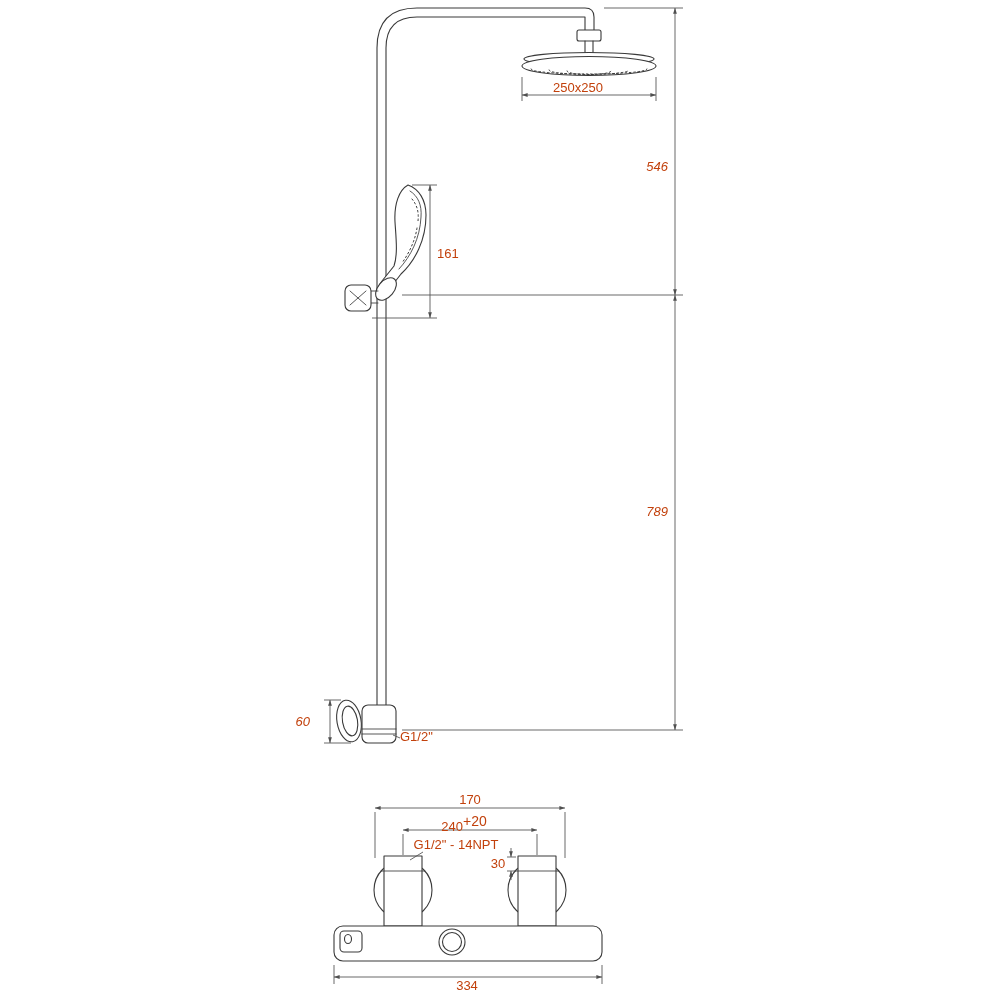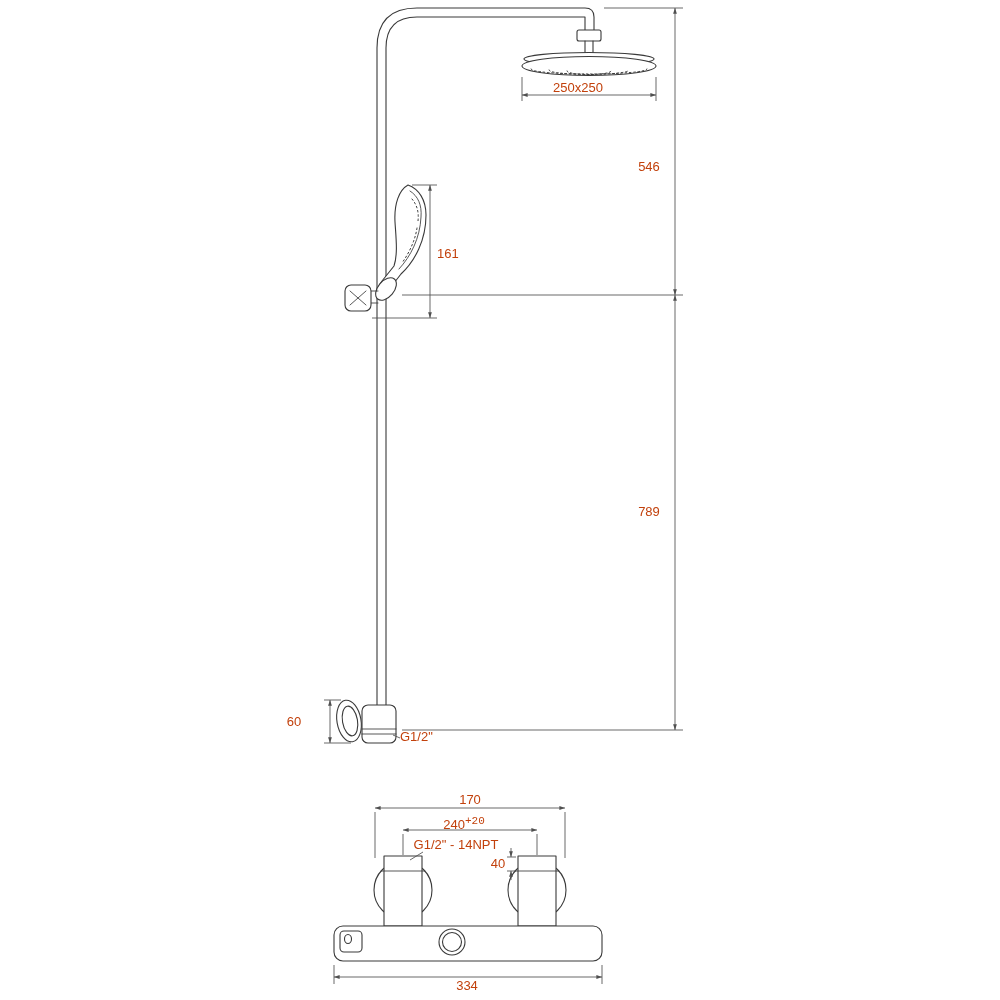--- a/index.html
+++ b/index.html
@@ -5,22 +5,22 @@
   * { margin:0; padding:0; box-sizing:border-box; }
   html,body { width:1000px; height:1000px; background:#ffffff; font-family:"Liberation Sans",sans-serif; }
   .stage { position:relative; width:1000px; height:1000px; background:#ffffff; overflow:hidden; }
   .stage > svg { position:absolute; left:0; top:0; }
   .obj { stroke:#3a3a3a; stroke-width:1.1; fill:none; stroke-linecap:round; stroke-linejoin:round; }
   .thin { stroke-width:0.85; }
   .dots { stroke-width:1; stroke-dasharray:1.6 2.7; stroke-linecap:round; fill:none; }
   .dim { stroke:#4f4f4f; stroke-width:0.85; fill:none; }
   .label { position:absolute; font-size:13px; line-height:14px; color:#c2410c; white-space:nowrap; }
   .c { transform:translateX(-50%); }
-  .r { text-align:center; }
-  .label sup { font-size:11px;font-family:Liberation Mono, monospace; }
+  .r { text-align:right;font-style:italic; }
+  .label sup { font-size:14px; }
 </style>
 </head>
 <body>
 
 <div class="stage">
 
   <svg width="1000" height="1000" viewBox="0 0 1000 1000">
     <defs>
       <marker id="arr" viewBox="0 0 10 10" refX="9.5" refY="5" markerWidth="9" markerHeight="7" orient="auto-start-reverse">
         <path d="M0,1.8 L9.5,5 L0,8.2 Z" fill="#4f4f4f"></path>
@@ -107,16 +107,16 @@
   <div class="label c" style="left:578px; top:81px;">250x250</div>
   <div class="label r" style="left:630px; top:160px; width:38px;">546</div>
   <div class="label" style="left:437px; top:247px;">161</div>
   <div class="label r" style="left:630px; top:505px; width:38px;">789</div>
   <div class="label r" style="left:278px; top:715px; width:32px;">60</div>
   <div class="label" style="left:400px; top:730px;">G1/2"</div>
 
   <div class="label c" style="left:470px; top:793px;">170</div>
   <div class="label c" style="left:464px; top:814px;"><span>240</span><sup>+20</sup></div>
   <div class="label c" style="left:456px; top:838px;">G1/2" - 14NPT</div>
-  <div class="label c" style="left:498px; top:857px;">40</div>
+  <div class="label c" style="left:498px; top:857px;">30</div>
   <div class="label c" style="left:467px; top:979px;">334</div>
 
 </div>
 
 </body></html>

